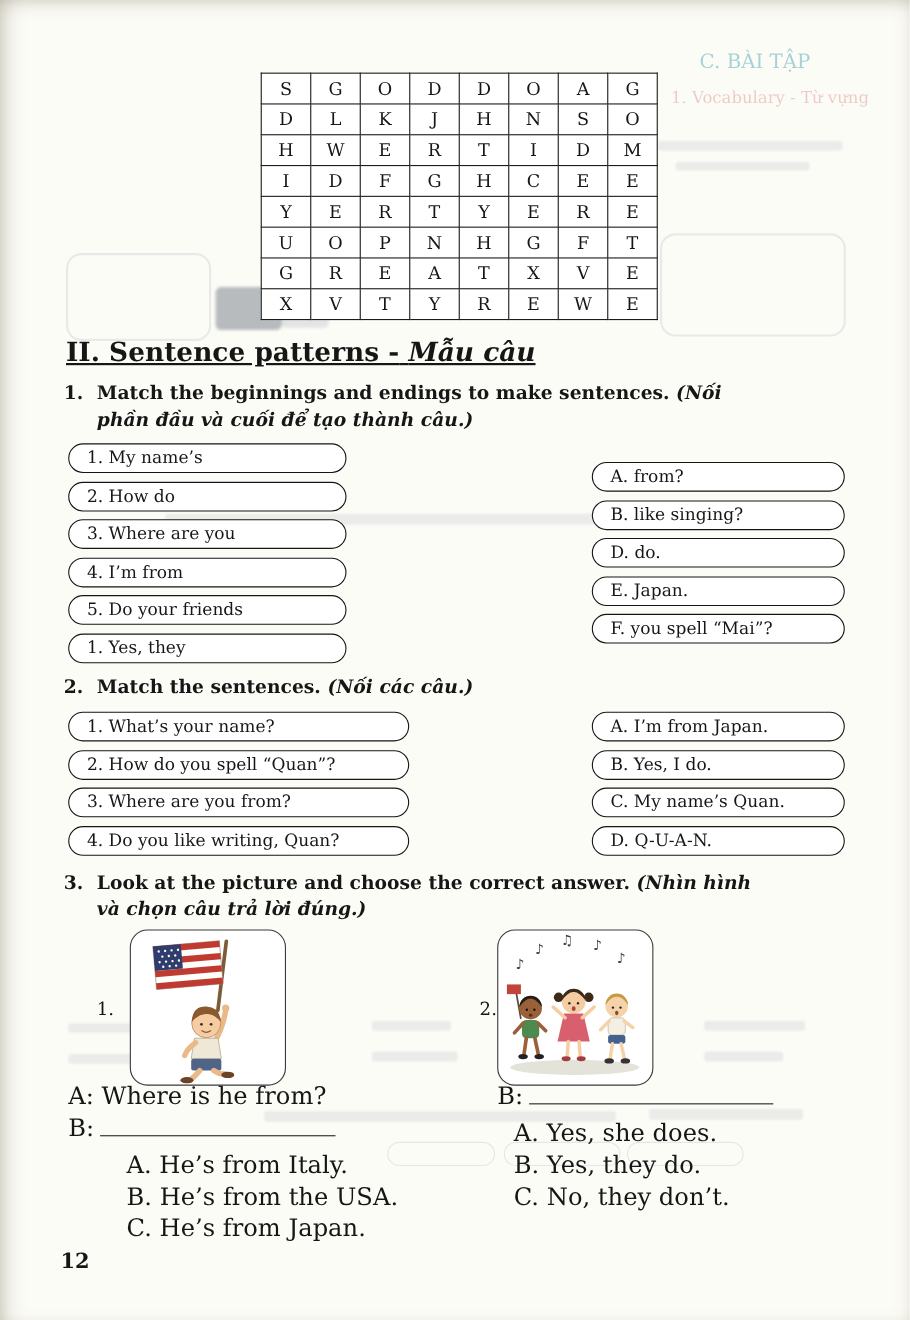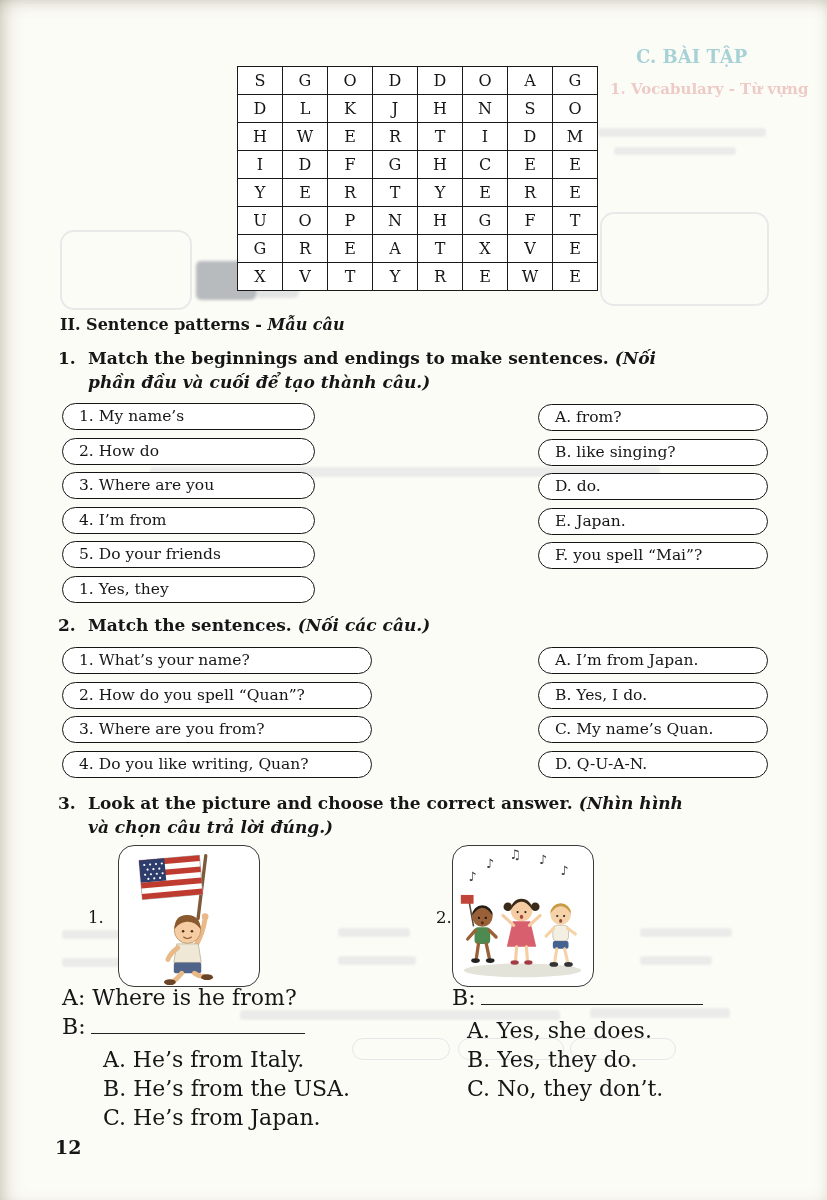--- a/index.html
+++ b/index.html
@@ -5,30 +5,30 @@
   html,body{margin:0;padding:0;}
   .page{
     position:relative; width:827px; height:1200px; overflow:hidden;
     background:#fcfcf7; color:#161616;
     font-family:"DejaVu Serif","Liberation Serif",serif;
     box-shadow: inset 14px 0 22px -14px rgba(110,100,70,.45),
                 inset 0 12px 18px -12px rgba(110,100,70,.30),
                 inset -10px 0 16px -12px rgba(110,100,70,.18);
   }
   
-  .bleed-text{position:absolute; font-weight:bold; filter:blur(.5px); pointer-events:none; white-space:nowrap;text-align:right;}
+  .bleed-text{position:absolute; font-weight:normal; filter:blur(.5px); pointer-events:none; white-space:nowrap;text-align:right;}
   .smudge{position:absolute; background:rgba(90,100,125,.10); filter:blur(1.2px); border-radius:3px; pointer-events:none;}
   .ghost-box{position:absolute; border:2px solid rgba(120,135,160,.15); border-radius:14px; pointer-events:none;}
   .ghost-pill{position:absolute; border:1.5px solid rgba(120,135,160,.18); border-radius:11px; pointer-events:none;}
   .blob{position:absolute; filter:blur(1.5px); border-radius:5px; pointer-events:none;}
 
   .wordsearch{position:absolute; left:237px; top:66px; border-collapse:collapse; background:#fff;}
   .wordsearch td{width:44px; height:27px; border:1px solid #1b1b1b; text-align:center; vertical-align:middle; font-size:16px; padding:0;}
 
-  .section-title{position:absolute; left:60px; top:315px; font-size:16px; font-weight:bold;}
+  .section-title{position:absolute; left:60px; top:305px; font-size:24px; font-weight:bold;text-decoration:underline;}
   .section-title .accent{font-style:italic;}
 
   .ex-head{position:absolute; display:flex; font-weight:bold; font-size:17px; line-height:24px;}
   .ex-head .num{width:30px; flex:none;}
   .ex-head .txt{flex:1;}
 
   .pill-col{position:absolute; display:flex; flex-direction:column; gap:7.5px;}
   .pill{height:27px; box-sizing:border-box; border:1.5px solid #151515; border-radius:14px;
         background:#fff; font-size:15.5px; line-height:24px; padding-left:16px; white-space:nowrap;}
 
@@ -166,21 +166,21 @@
   </div>
 
   <div class="pill-col" style="left:62px; top:403px; width:253px;">
     <div class="pill">1. My name’s</div>
     <div class="pill">2. How do</div>
     <div class="pill">3. Where are you</div>
     <div class="pill">4. I’m from</div>
     <div class="pill">5. Do your friends</div>
     <div class="pill">1. Yes, they</div>
   </div>
-  <div class="pill-col" style="left:538px; top:404px; width:230px;">
+  <div class="pill-col" style="left:538px; top:420px; width:230px;">
     <div class="pill">A. from?</div>
     <div class="pill">B. like singing?</div>
     <div class="pill">D. do.</div>
     <div class="pill">E. Japan.</div>
     <div class="pill">F. you spell “Mai”?</div>
   </div>
 
   <div class="ex-head" style="left:58px; top:613px; width:600px;">
     <span class="num">2.</span>
     <span class="txt"><span>Match the sentences.</span> <i>(Nối các câu.)</i></span>
@@ -310,21 +310,21 @@
         <path d="M114 105 L117 118" stroke="#f6d2a8" stroke-width="3.2" stroke-linecap="round"></path>
         <ellipse cx="103" cy="121" rx="4.4" ry="2.4" fill="#333"></ellipse>
         <ellipse cx="118" cy="121" rx="4.4" ry="2.4" fill="#333"></ellipse>
       </g>
     </svg>
   </div>
 
   <div class="qa" style="left:62px; top:988px; width:350px;">
     <div class="q">A: Where is he from?</div>
     <div class="ans"><span>B:</span><span class="uline" style="width:214px;"></span></div>
-    <div class="opts" style="margin-left:41px;">
+    <div class="opts" style="margin-left:53px;">
       <div>A. He’s from Italy.</div>
       <div>B. He’s from the USA.</div>
       <div>C. He’s from Japan.</div>
     </div>
   </div>
 
   <div class="qa" style="left:452px; top:988px; width:350px;">
     <div class="ans"><span>B:</span><span class="uline" style="width:222px;"></span></div>
     <div class="opts" style="margin-left:15px;">
       <div>A. Yes, she does.</div>

